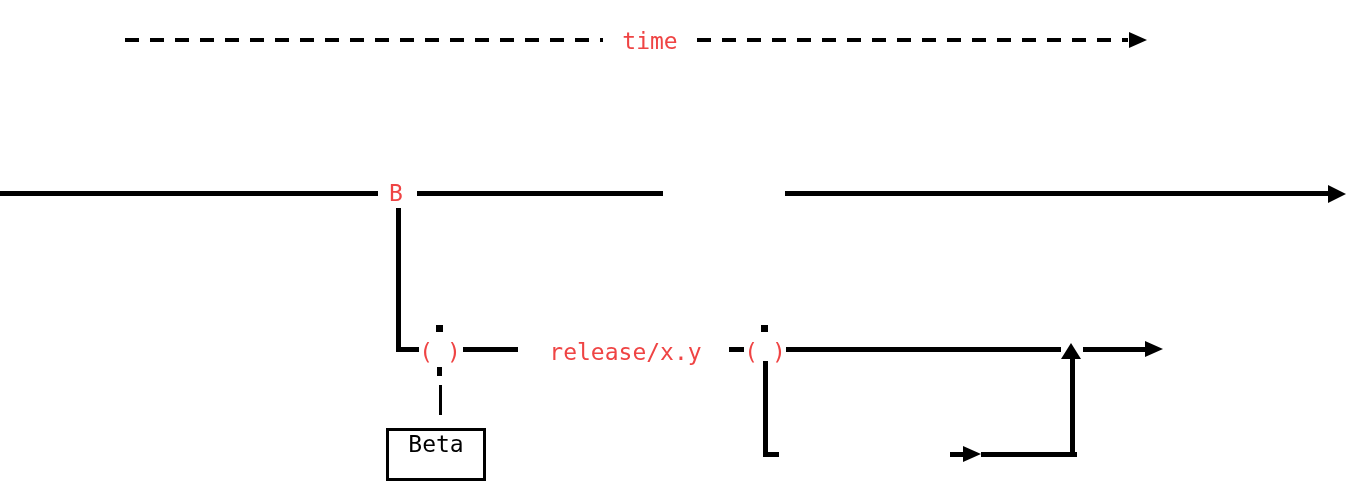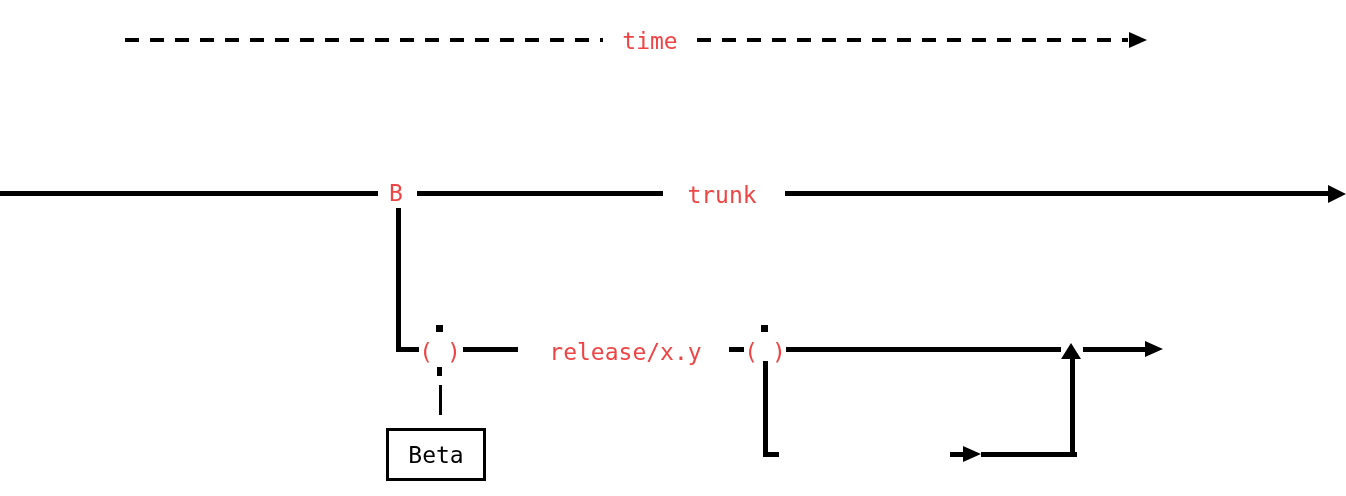--- a/index.html
+++ b/index.html
@@ -78,39 +78,37 @@
     background: #000000;
   }
   .beta-box {
     position: absolute;
     left: 386px;
     top: 428px;
     width: 94px;
     height: 47px;
     border: 3px solid #000000;
     display: flex;
-    align-items: center;
     justify-content: center;
     font-size: 23px;
   }
 </style>
 </head>
 <body>
 
 <div class="canvas">
 
   <div class="dash-h" style="left:125px; top:38px; width:478px;"></div>
   <div class="lbl" style="left:603px; top:28px; width:94px;">time</div>
   <div class="dash-h" style="left:697px; top:38px; width:431px;"></div>
   <div class="arrow-right" style="left:1129px; top:32px;"></div>
 
   <div class="line-h" style="left:0px; top:191px; width:378px;"></div>
   <div class="lbl" style="left:385px; top:180px; width:22px;">B</div>
   <div class="line-h" style="left:417px; top:191px; width:246px;"></div>
-  <div class="lbl" style="left:666px; top:182px; width:112px;">trunk</div>
   <div class="line-h" style="left:785px; top:191px; width:543px;"></div>
   <div class="arrow-right big" style="left:1328px; top:185px;"></div>
 
   <div class="line-v" style="left:396px; top:208px; height:141px;"></div>
   <div class="line-h" style="left:396px; top:347px; width:23px;"></div>
 
   <div class="dot" style="left:436px; top:325px;"></div>
   <div class="lbl" style="left:419px; top:339px; width:42px;">( )</div>
   <div class="line-v" style="left:437px; top:367px; height:9px;"></div>
   <div class="thin-v" style="left:439px; top:385px; height:30px;"></div>

